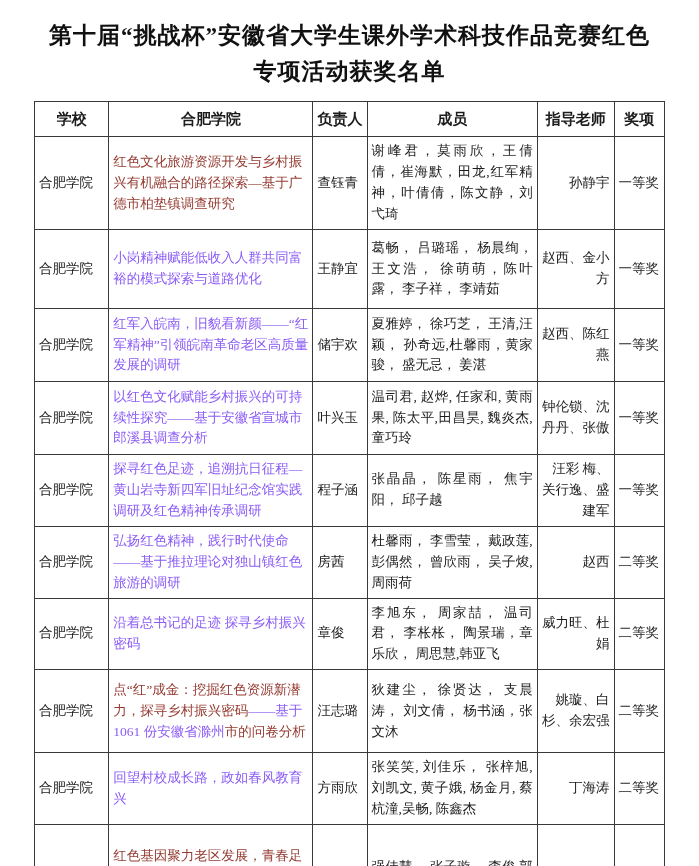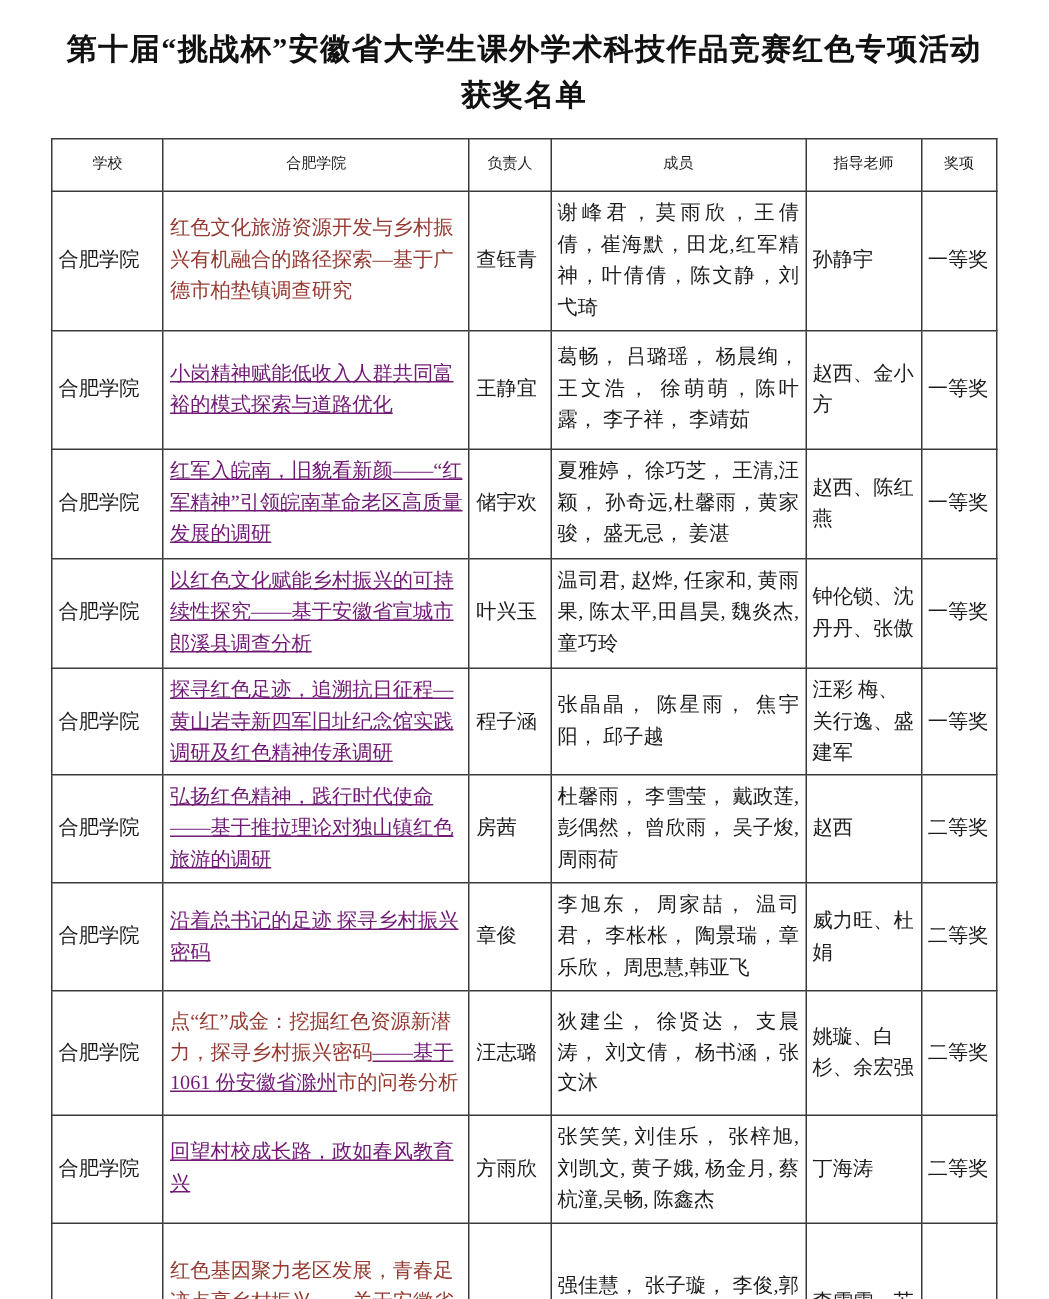--- a/index.html
+++ b/index.html
@@ -4,21 +4,21 @@
 <style>
   html,body{margin:0;padding:0;background:#ffffff;}
   body{
     width:699px;
     font-family:"Liberation Serif","DejaVu Serif",serif;
     color:#1c1c1c;
     -webkit-font-smoothing:antialiased;
   }
   .page{width:699px;min-height:866px;box-sizing:border-box;padding:14px 34px 10px 34px;}
   .doc-title{
-    font-size:20px;
+    font-size:23px;
     font-weight:bold;
     text-align:center;
     line-height:1.55;
     margin:4px 6px 12px 6px;
     letter-spacing:1px;
     color:#111111;
   }
   table.awards{
     width:100%;
     border-collapse:collapse;
@@ -26,37 +26,37 @@
   }
   table.awards th, table.awards td{
     border:1px solid #3a3a3a;
     padding:4px 4px;
     vertical-align:middle;
     font-size:13.5px;
     line-height:1.55;
     word-break:break-all;
   }
   table.awards th{
-    font-weight:normal;
-    font-size:10px;
+    font-weight:bold;
+    font-size:15px;
     text-align:center;
     height:26px;
   }
   col.c-school{width:11.8%;}
   col.c-title{width:32.4%;}
   col.c-leader{width:8.6%;}
   col.c-members{width:27.0%;}
   col.c-teachers{width:12.2%;}
   col.c-award{width:8.0%;}
   td.cell-school, td.cell-leader, td.cell-award{text-align:left;}
-  td.cell-teachers{text-align:left;}
+  td.cell-teachers{text-align:right;}
   td.cell-title{}
   td.cell-members{text-align:justify;text-justify:inter-ideograph;}
   .seg-red{color:var(--red-text,#943a30);}
-  .seg-black{color:#701a75;text-decoration:underline;}
+  .seg-black{color:#8b5cf6;}
   tr.r1 td{height:62px;}
   tr.r2 td{height:70px;}
   tr.r3 td{height:64px;}
   tr.r4 td{height:64px;}
   tr.r5 td{height:58px;}
   tr.r6 td{height:58px;}
   tr.r7 td{height:56px;}
   tr.r8 td{height:74px;}
   tr.r9 td{height:54px;}
   tr.r10 td{height:118px;}

